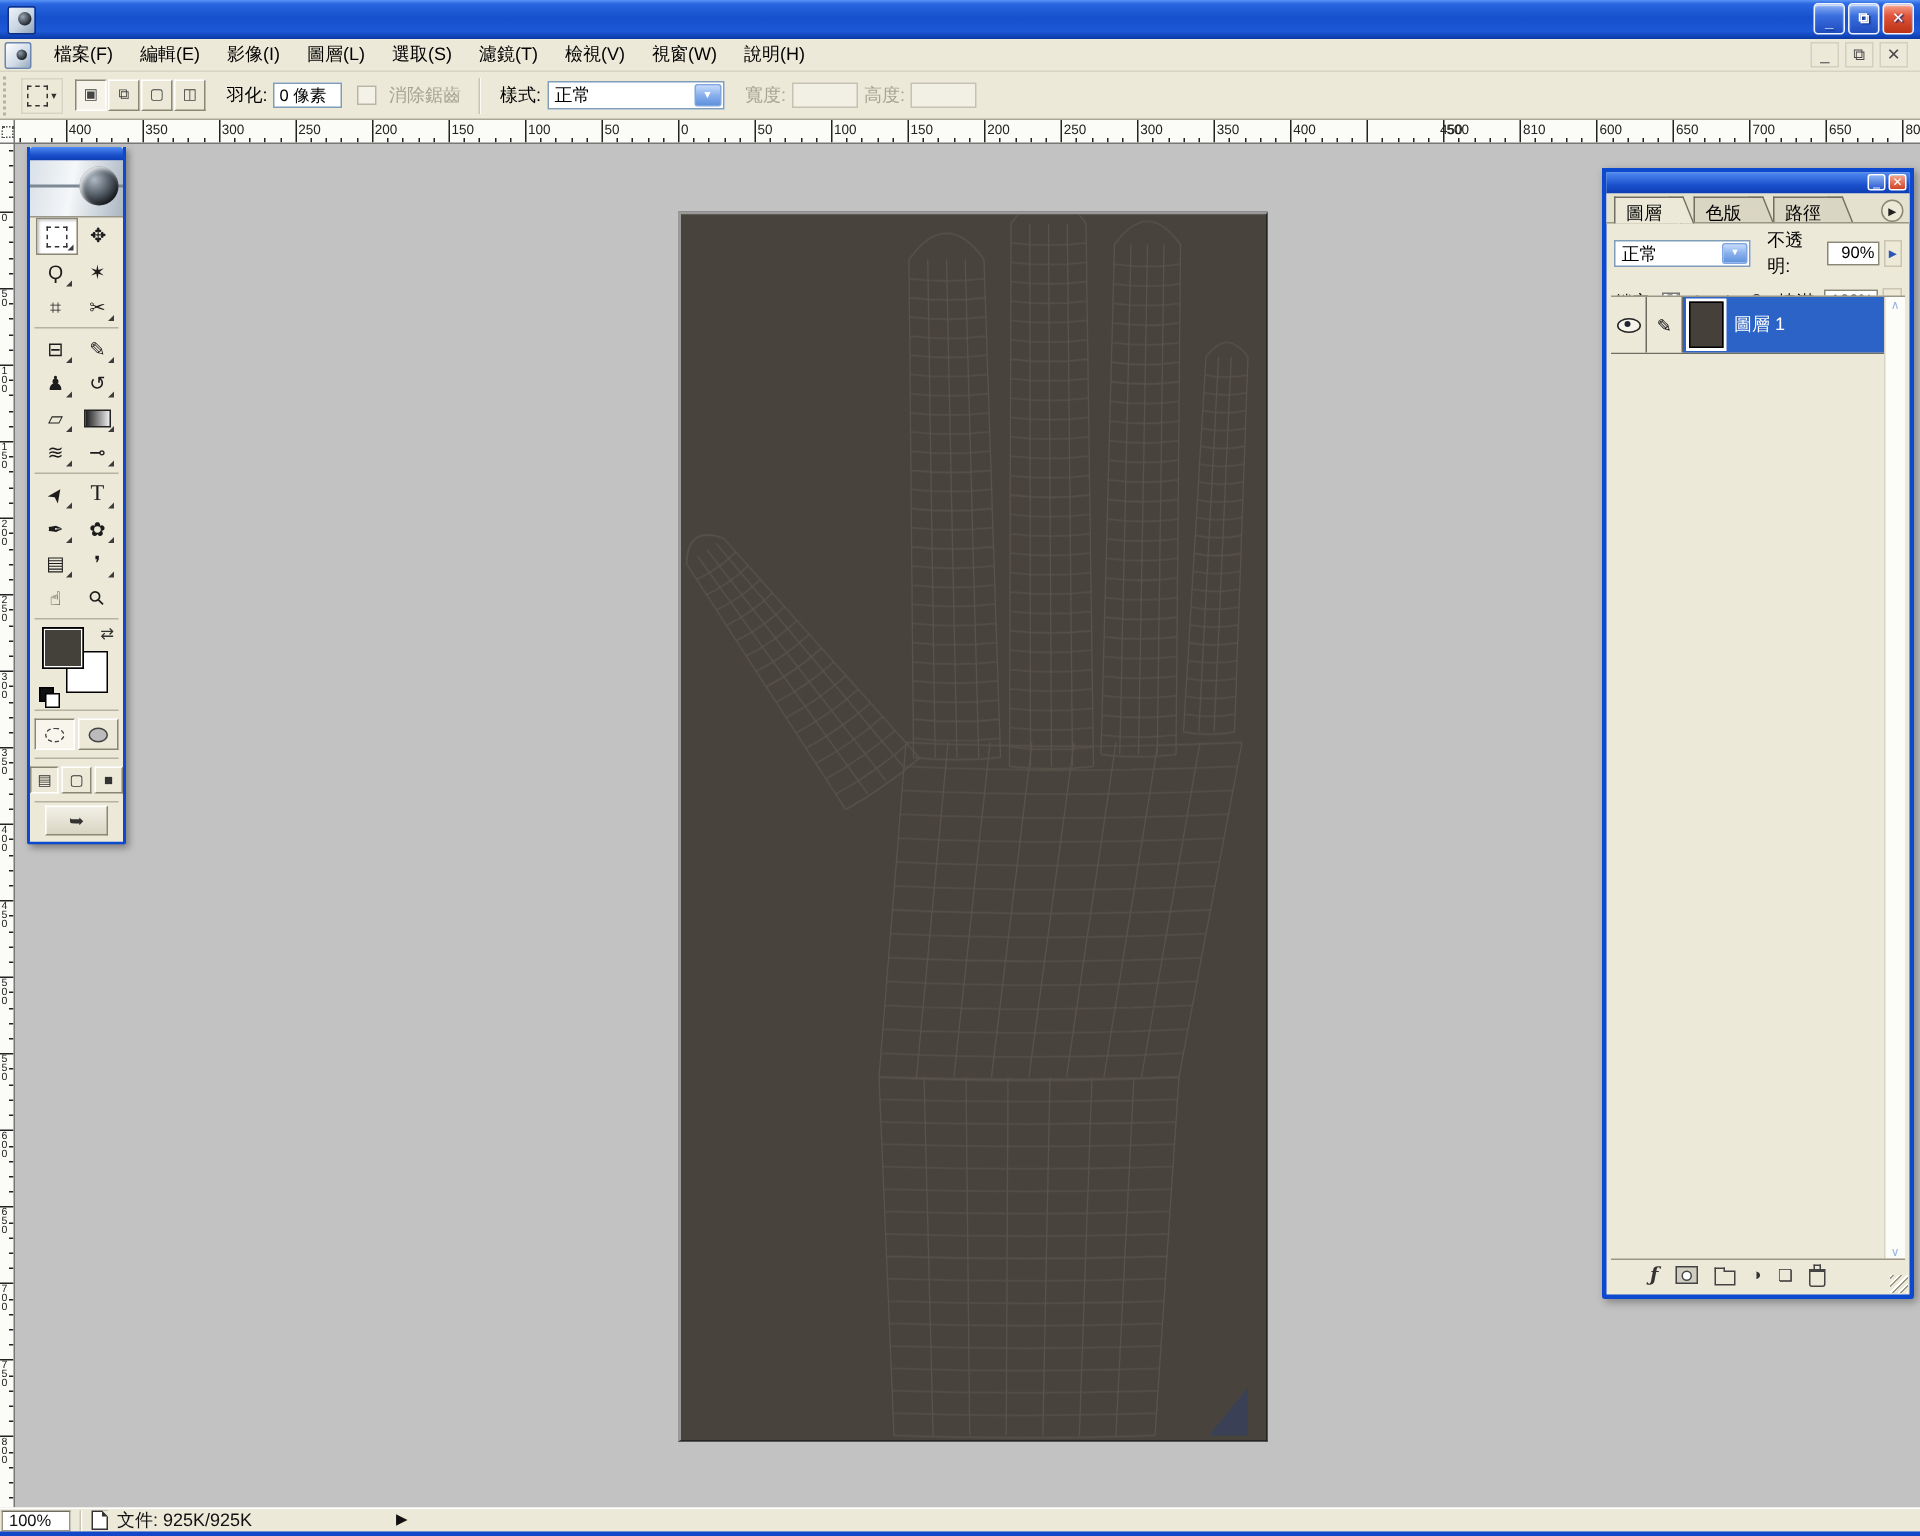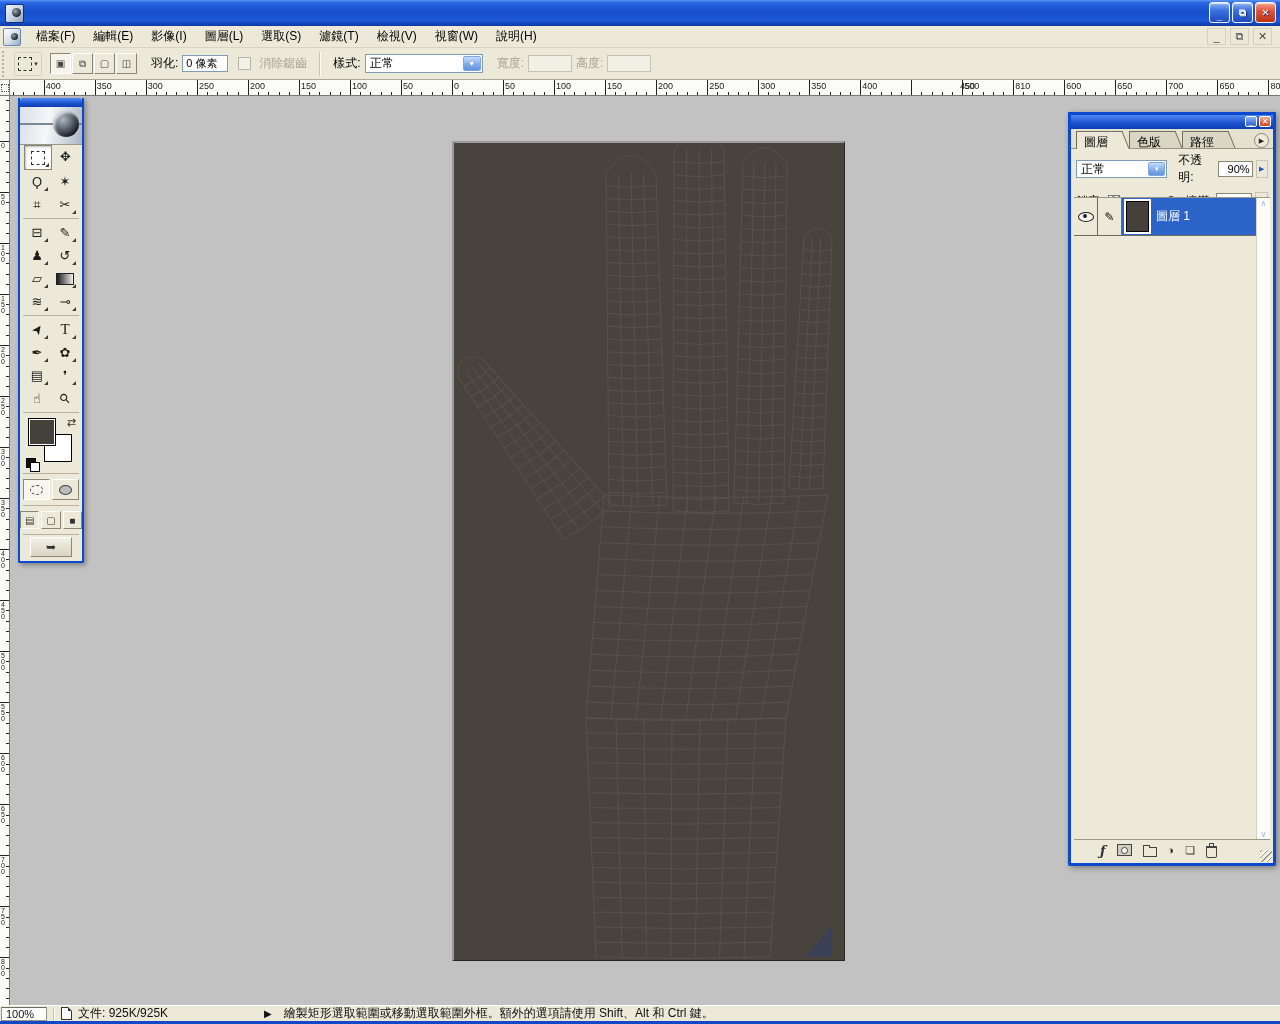--- a/index.html
+++ b/index.html
@@ -810,17 +810,16 @@
     </div>
     <div class="lp-grip"></div>
   </div>
 
   <div class="statusbar">
     <div class="zoom-box">100%</div>
     <div class="ssep"></div>
     <span class="mini-page"></span>
     <span>文件: 925K/925K</span>
     <span class="hint-arrow">▶</span>
-    <span>繪製矩形選取範圍或移動選取範圍外框。額外的選項請使用 Shift、Alt 和 Ctrl 鍵。</span>
   </div>
   <div class="bottom-edge"></div>
 
 </div>
 
 </body></html>

